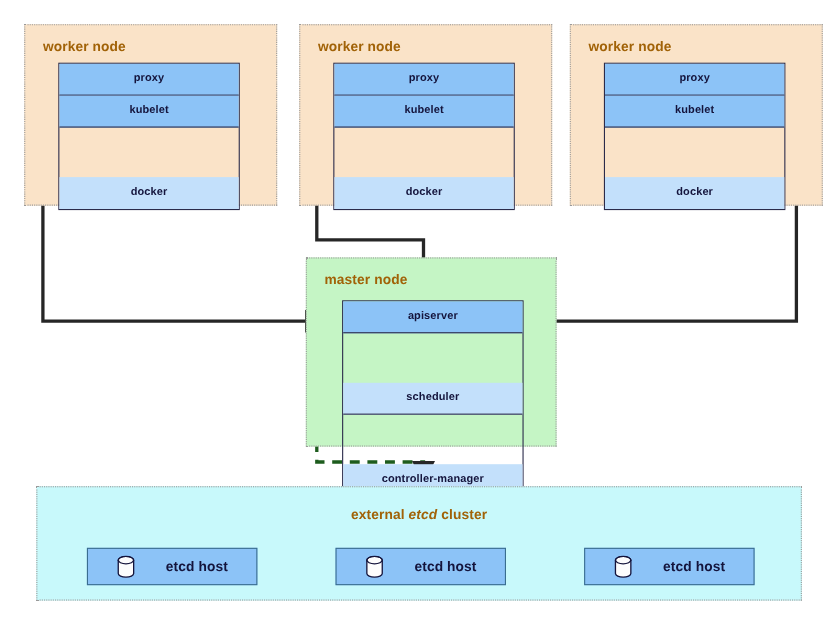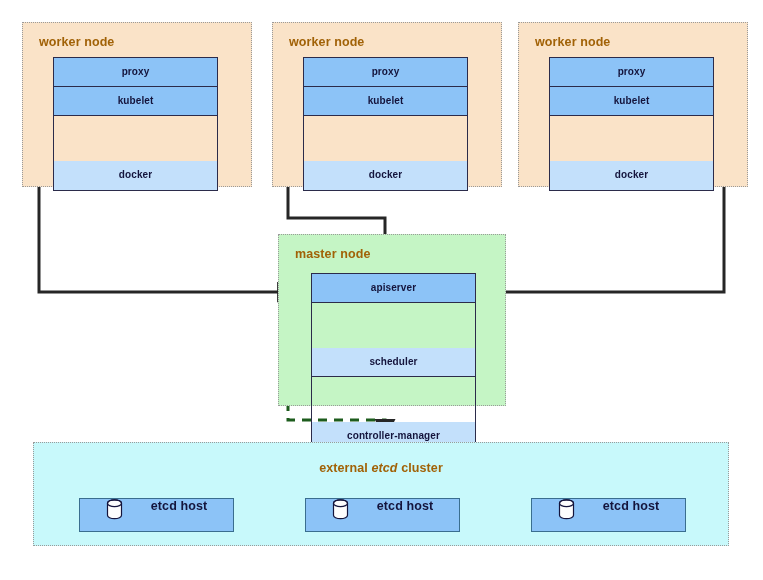--- a/index.html
+++ b/index.html
@@ -82,21 +82,21 @@
   .cell.light { background: #c3e0fb; margin-top: 45px; }
 
   
   .etcd-host {
     position: absolute;
     box-sizing: border-box;
     height: 34px;
     background: #8cc3f7;
     border: 1px solid #3a6e8f;
     display: flex;
-    align-items: flex-start;
+    align-items: center;
     justify-content: center;
     gap: 28px;
     font-size: 12.5px;
     font-weight: bold;
     color: #14143c;
   }
   .etcd-host .db-icon {
     display: block;
     width: 17px;
     height: 21px;

